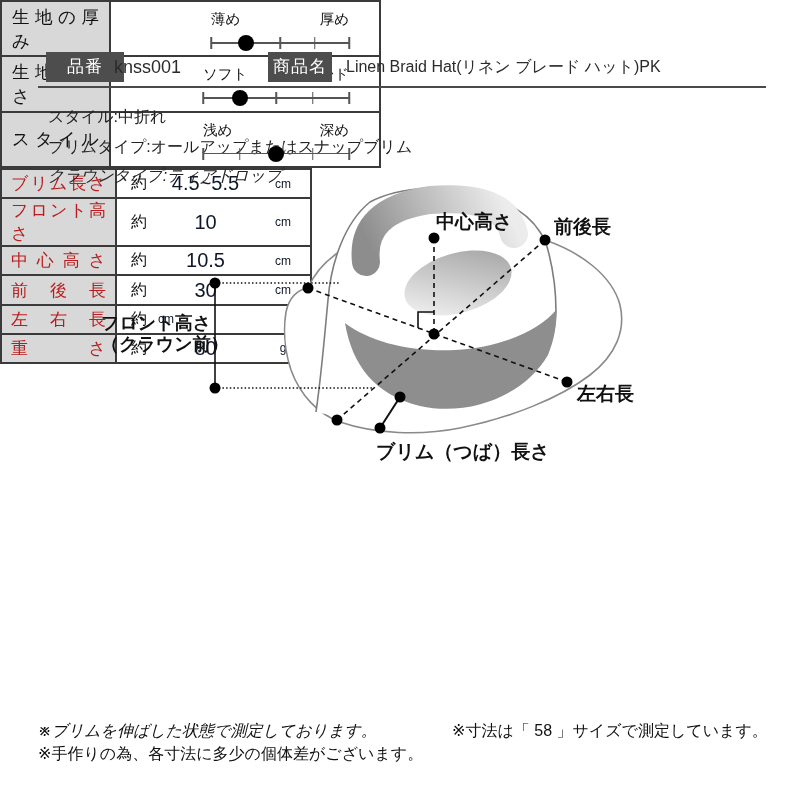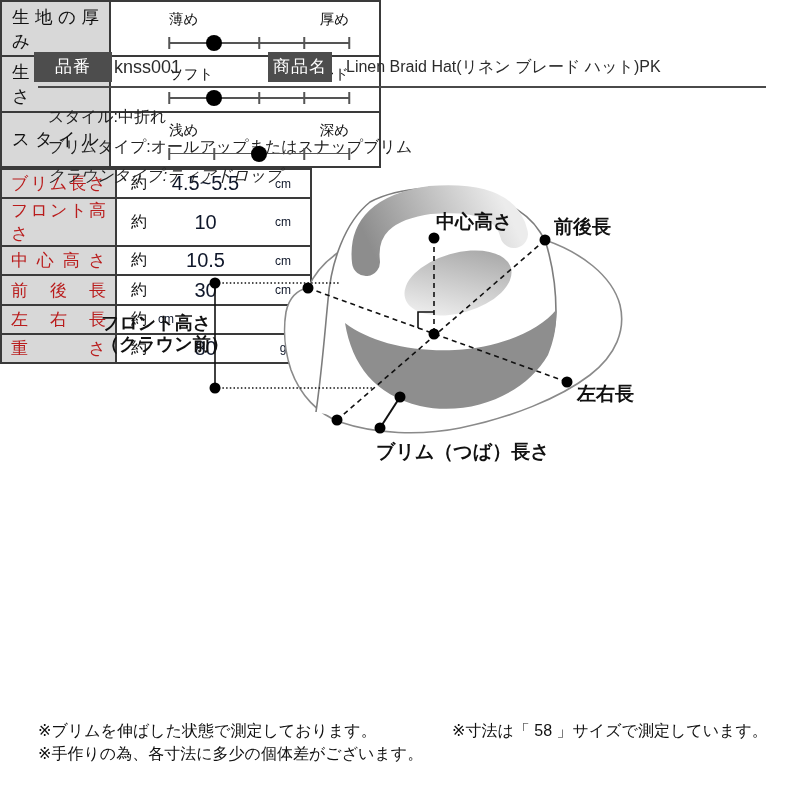--- a/index.html
+++ b/index.html
@@ -8,50 +8,50 @@
     font-family:"Liberation Sans","DejaVu Sans",sans-serif;color:#1c1c1c;
     overflow:hidden;
   }
   .abs{position:absolute;}
 
   
   .badge{
     background:#4d4d4d;color:#ffffff;height:30px;line-height:30px;
     text-align:center;font-size:17px;letter-spacing:1px;
   }
-  #badge-item{left:34px;top:52px;width:78px;}
+  #badge-item{left:46px;top:52px;width:78px;}
   #badge-name{left:268px;top:52px;width:64px;}
   #item-no{left:114px;top:52px;line-height:30px;font-size:18px;color:#2b2b2b;}
   #product-name{left:346px;top:52px;line-height:30px;font-size:16px;color:#2b2b2b;}
   #header-rule{left:38px;top:86px;width:728px;height:2px;background:#4a4a4a;}
 
   
   .spec-line{left:48px;font-size:16px;color:#222;line-height:19px;}
 
   
   #hat-svg{left:0;top:0;z-index:1;}
   .dg-label{z-index:2;font-size:19px;font-weight:600;color:#111;white-space:pre-line;line-height:21px;}
 
   
   #slider-table{
     left:37px;top:533px;width:381px;height:168px;
     border:2px solid #3a3a3a;box-sizing:border-box;
     display:flex;flex-direction:column;z-index:2;background:#fff;
   }
   .sl-row{flex:1;display:flex;border-top:2px solid #3a3a3a;}
-  .sl-row:first-child{border-top:none;}
+  .sl-row:first-child{border-top:none;gap:8px;}
   .sl-head{
     width:109px;background:#d8d8d8;border-right:2px solid #3a3a3a;
     display:flex;align-items:center;box-sizing:border-box;padding:0 10px;
   }
   .sl-head span{
     width:100%;font-size:17.5px;color:#111;
     text-align:justify;text-align-last:justify;
   }
-  .sl-body{flex:1;padding:8px 30px 0 58px;box-sizing:border-box;}
+  .sl-body{flex:1;padding:8px 30px 0 58px;box-sizing:border-box;margin-left:34px;}
   .sl-ends{display:flex;justify-content:space-between;font-size:14.5px;color:#111;}
   .sl-track{position:relative;height:22px;margin-top:3px;}
   .sl-line{position:absolute;left:0;right:0;top:10px;height:1.5px;background:#555;}
   .sl-tick{position:absolute;top:5px;width:1.5px;height:12px;background:#555;transform:translateX(-50%);}
   .sl-tick:nth-of-type(2){left:0;}
   .sl-tick:nth-of-type(3){left:25%;}
   .sl-tick:nth-of-type(4){left:50%;}
   .sl-tick:nth-of-type(5){left:75%;}
   .sl-tick:nth-of-type(6){left:100%;}
   .sl-dot{
@@ -278,15 +278,15 @@
         <span>重さ</span>
       </div>
     <div class="sz-body">
       <span class="sz-approx">約</span>
       <span class="sz-value">80</span>
       <span class="sz-unit">g</span>
     </div>
   </div>
 </div>
 
-<div class="abs note" style="left:38px;top:719px;">※ブリムを伸ばした状態で測定しております。</div>
+<div class="abs note" style="left:38px;top:719px;font-style:italic;">※ブリムを伸ばした状態で測定しております。</div>
 <div class="abs note" style="left:38px;top:742px;">※手作りの為、各寸法に多少の個体差がございます。</div>
 <div class="abs note" style="left:452px;top:719px;">※寸法は「 58 」サイズで測定しています。</div>
 
 </body></html>

